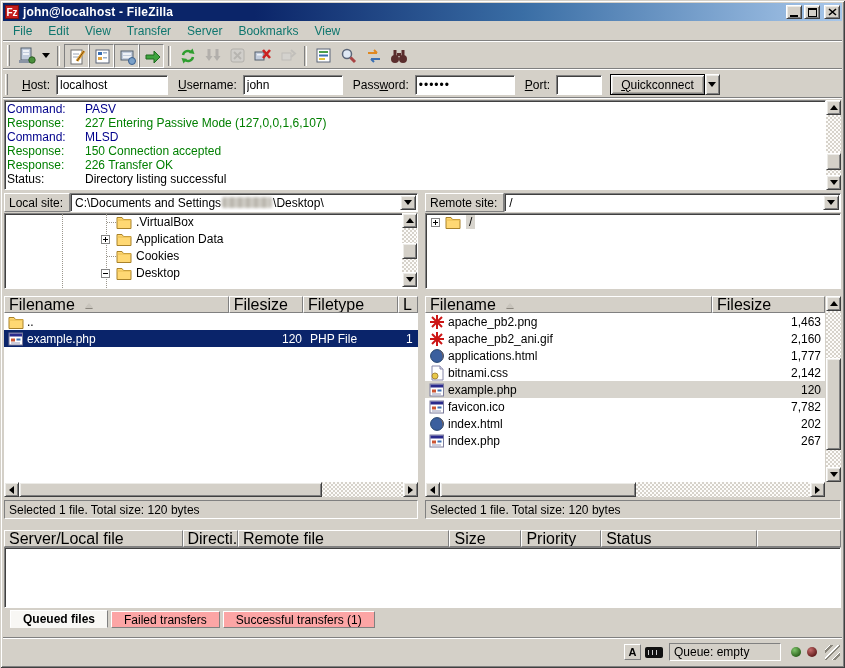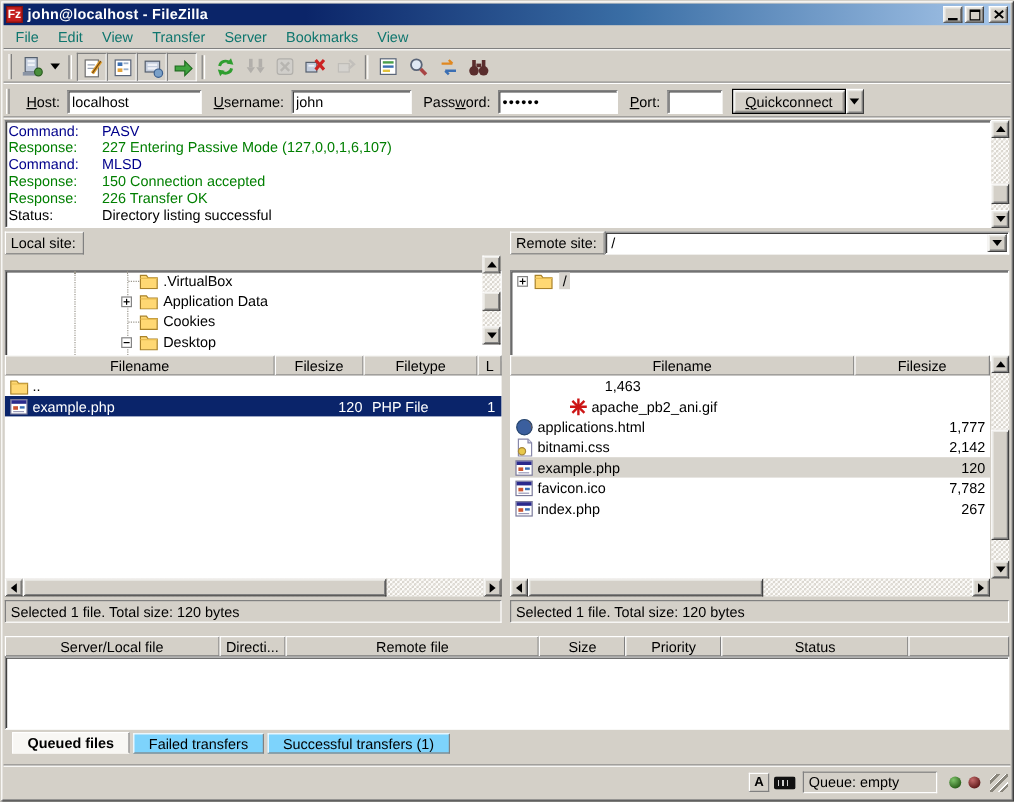--- a/index.html
+++ b/index.html
@@ -67,53 +67,53 @@
   #local-pane{left:4px;width:414px;}
   #remote-pane{left:425px;width:416px;}
   .sitebar{position:absolute;top:0;left:0;right:0;height:19px;display:flex;}
   .site-label{font-size:12px;padding:2px 6px 0 4px;background:#d4d0c8;border:1px solid;border-color:#fff #808080 #808080 #fff;white-space:nowrap;}
   .site-combo{flex:1;position:relative;background:#fff;border:1px solid;border-color:#808080 #fff #fff #808080;box-shadow:inset 1px 1px 0 #404040;}
   .site-text{font-size:12px;padding:2px 0 0 4px;white-space:nowrap;overflow:hidden;display:flex;}
   .combo-btn{position:absolute;top:1px;right:1px;bottom:1px;width:16px;display:flex;align-items:center;justify-content:center;
     background:#d4d0c8;border:1px solid;border-color:#fff #404040 #404040 #fff;box-shadow:inset 1px 1px 0 #ecebe7, inset -1px -1px 0 #808080;}
   .redact{display:inline-block;width:50px;height:11px;margin:1px 1px 0 1px;border-radius:2px;
     background:repeating-linear-gradient(90deg,#b9b5ad 0 4px,#cfccc5 4px 8px);filter:blur(1.5px);}
-  .tree{position:absolute;top:20px;left:0;right:0;height:76px;overflow:hidden;margin-top:12px;}
+  .tree{position:absolute;top:20px;left:0;right:0;height:76px;overflow:hidden;}
   .tree-row{position:relative;height:17px;}
   .tree-label{position:absolute;left:131px;top:1px;font-size:12px;white-space:nowrap;}
   .guide{position:absolute;top:0;bottom:0;border-left:1px dotted #9a968c;}
   .stub{position:absolute;border-top:1px dotted #9a968c;}
   .expander{position:absolute;width:9px;height:9px;top:4px;background:#fff;border:1px solid #848484;}
   .expander i{position:absolute;background:#000;}
   .exp-h{left:1px;right:1px;top:3px;height:1px;}
   .exp-v{top:1px;bottom:1px;left:3px;width:1px;}
   .ticon,.ficon{display:inline-block;line-height:0;}
   
   .listhdr{position:absolute;top:103px;left:0;height:17px;display:flex;}
-  .hcell{font-size:12px;padding:1px 4px 0 4px;background:#d4d0c8;border:1px solid;border-color:#fff #808080 #808080 #fff;
-    white-space:nowrap;overflow:hidden;display:flex;align-items:center;flex-direction:column;}
-  .hcell.num{justify-content:center;}
+  .hcell{font-size:16px;padding:1px 4px 0 4px;background:#d4d0c8;border:1px solid;border-color:#fff #808080 #808080 #fff;
+    white-space:nowrap;overflow:hidden;display:flex;align-items:center;}
+  .hcell.num{justify-content:flex-start;}
   .sort-arrow{width:0;height:0;border-left:4px solid transparent;border-right:4px solid transparent;border-bottom:5px solid #c8c4bc;margin-left:10px;
     filter:drop-shadow(0 1px 0 #8a867e);}
   .listbody{position:absolute;top:120px;left:0;background:#fff;overflow:hidden;}
   .lrow{display:flex;height:17px;align-items:center;}
   .lcell{font-size:12px;padding:0 4px;white-space:nowrap;overflow:hidden;flex:none;display:flex;align-items:center;height:17px;}
   .lcell.num{justify-content:flex-end;}
   .lrow .ficon{margin-right:3px;flex:none;}
   .sel-active{background:#0a246a;color:#fff;}
   .sel-inactive{background:#d7d4cd;}
   .statusline{position:absolute;left:0;right:0;top:307px;height:19px;background:#d4d0c8;
     border:1px solid;border-color:#808080 #fff #fff #808080;font-size:12px;padding:2px 0 0 4px;white-space:nowrap;}
   .hscroll{position:absolute;top:289px;height:16px;left:0;}
   
   #queue{top:530px;left:4px;width:837px;height:98px;}
   #queue-hdr{position:absolute;top:0;left:0;right:0;height:17px;display:flex;}
   #queue-body{position:absolute;top:17px;left:0;right:0;height:61px;}
   #tabs{position:absolute;top:80px;left:6px;display:flex;align-items:flex-end;}
-  .tab{height:17px;line-height:17px;font-size:12px;padding:0 12px;background:#7dd3fc;margin-right:3px;
+  .tab{height:17px;line-height:17px;font-size:12px;padding:0 12px;background:#fca5a5;margin-right:3px;
     border:1px solid;border-color:#fff #808080 #808080 #fff;}
   .tab.active{background:#f8f7f4;font-weight:bold;height:18px;border-bottom-color:#f8f7f4;}
   
   #statusbar{top:640px;left:3px;right:3px;height:24px;display:flex;align-items:center;justify-content:flex-end;padding-right:2px;}
   #ascii-ind{width:17px;height:16px;border:1px solid;border-color:#fff #808080 #808080 #fff;
     font-size:11px;font-weight:bold;text-align:center;line-height:15px;margin-right:4px;background:#d4d0c8;}
   #speed-ind{width:18px;height:11px;background:#111;border-radius:2px;margin-right:6px;
     background-image:linear-gradient(90deg,transparent 3px,#cfcfcf 3px,#cfcfcf 4px,transparent 4px,transparent 7px,#cfcfcf 7px,#cfcfcf 8px,transparent 8px,transparent 11px,#cfcfcf 11px,#cfcfcf 12px,transparent 12px);
     background-size:100% 5px;background-position:0 3px;background-repeat:no-repeat;}
   #queue-status{width:112px;height:18px;border:1px solid;border-color:#808080 #fff #fff #808080;
@@ -325,20 +325,30 @@
     <div class="checker" style="position:absolute;top:15px;bottom:15px;left:0;right:0;"></div>
     <div class="sb-thumb" style="top:53px;height:17px;left:0;right:0;"></div>
     <div class="sb-btn" style="bottom:0;">
         <div class="tri-down"></div>
       </div>
   </div>
 
   <div id="local-pane" class="abs pane">
     <div class="sitebar">
       <div class="site-label">Local site:</div>
+      <div class="site-combo">
+        <div class="site-text">
+          <span>C:\Documents and Settings</span>
+            <span class="redact"></span>
+            <span>\Desktop\</span>
+        </div>
+        <div class="combo-btn">
+            <div class="tri-down"></div>
+          </div>
+      </div>
     </div>
     <div class="tree well" id="local-tree">
         <div class="guide" style="left: 57px;"></div>
         <div class="guide" style="left: 101px;"></div>
         <div class="tree-row">
           <div class="stub" style="left: 102px; width: 9px; top: 8px;"></div>
           <span class="ficon" style="position: absolute; left: 111px; top: 1px;"><svg width="16" height="14" viewBox="0 0 16 14">
               <path d="M1 2.5 h5 l1.5 2 H15 v9 H1 z" fill="#ffd873" stroke="#a9822a"></path>
               <path d="M1 5 h14" stroke="#e8bc50"></path>
             </svg></span>
@@ -468,32 +478,43 @@
         <div class="hcell" style="width: 287px;">
           <span>Filename</span>
           <span class="sort-arrow"></span>
         </div>
         <div class="hcell num" style="width: 113px;">
           <span>Filesize</span>
         </div>
       </div>
     <div class="listbody" id="remote-list" style="width:400px;height:169px;">
         <div class="lrow">
-          <div class="lcell num" style="width: 113px;">1,463</div>
-        </div>
-        <div class="lrow">
-          <div class="lcell" style="width: 287px; margin-left: 45px;">
+          <div class="lcell" style="width: 287px;">
             <span class="ficon"><svg width="16" height="16">
                 <g stroke="#cc1515" stroke-width="2">
                   <line x1="3" y1="3" x2="13" y2="13"></line>
                   <line x1="13" y1="3" x2="3" y2="13"></line>
                   <line x1="8" y1="1" x2="8" y2="15"></line>
                   <line x1="1" y1="8" x2="15" y2="8"></line>
                 </g>
               </svg></span>
+            <span>apache_pb2.png</span>
+          </div>
+          <div class="lcell num" style="width: 113px;">1,463</div>
+        </div>
+        <div class="lrow">
+          <div class="lcell" style="width: 287px;">
+            <span class="ficon"><svg width="16" height="16">
+                <g stroke="#cc1515" stroke-width="2">
+                  <line x1="3" y1="3" x2="13" y2="13"></line>
+                  <line x1="13" y1="3" x2="3" y2="13"></line>
+                  <line x1="8" y1="1" x2="8" y2="15"></line>
+                  <line x1="1" y1="8" x2="15" y2="8"></line>
+                </g>
+              </svg></span>
             <span>apache_pb2_ani.gif</span>
           </div>
           <div class="lcell num" style="width: 113px;">2,160</div>
         </div>
         <div class="lrow">
           <div class="lcell" style="width: 287px;">
             <span class="ficon"><svg width="16" height="16">
                 <circle cx="8" cy="8" r="6.5" fill="#3b5f9e"></circle>
                 <path d="M8 1.5 a6.5 6.5 0 0 1 6.5 6.5 a6.5 6.5 0 0 1 -2 4.6 a7.5 7.5 0 0 0 -1 -9.6 a6 6 0 0 0 -3.5 -1.5 z" fill="#e87d1e"></path>
                 <circle cx="8" cy="8" r="6.4" fill="none" stroke="#26456e"></circle>
@@ -531,20 +552,31 @@
             <span class="ficon"><svg width="16" height="14">
                 <rect x="1" y="1" width="13.5" height="12" fill="#fff" stroke="#7b7b9b"></rect>
                 <rect x="1.5" y="1.5" width="12.5" height="3" fill="#2a2a8c"></rect>
                 <rect x="3" y="6.5" width="4" height="3" fill="#cc5533"></rect>
                 <rect x="8.5" y="6.5" width="4" height="2" fill="#3b6fb3"></rect>
                 <rect x="3" y="10.5" width="9" height="1" fill="#9a9ab8"></rect>
               </svg></span>
             <span>favicon.ico</span>
           </div>
           <div class="lcell num" style="width: 113px;">7,782</div>
+        </div>
+        <div class="lrow">
+          <div class="lcell" style="width: 287px;">
+            <span class="ficon"><svg width="16" height="16">
+                <circle cx="8" cy="8" r="6.5" fill="#3b5f9e"></circle>
+                <path d="M8 1.5 a6.5 6.5 0 0 1 6.5 6.5 a6.5 6.5 0 0 1 -2 4.6 a7.5 7.5 0 0 0 -1 -9.6 a6 6 0 0 0 -3.5 -1.5 z" fill="#e87d1e"></path>
+                <circle cx="8" cy="8" r="6.4" fill="none" stroke="#26456e"></circle>
+              </svg></span>
+            <span>index.html</span>
+          </div>
+          <div class="lcell num" style="width: 113px;">202</div>
         </div>
         <div class="lrow">
           <div class="lcell" style="width: 287px;">
             <span class="ficon"><svg width="16" height="14">
                 <rect x="1" y="1" width="13.5" height="12" fill="#fff" stroke="#7b7b9b"></rect>
                 <rect x="1.5" y="1.5" width="12.5" height="3" fill="#2a2a8c"></rect>
                 <rect x="3" y="6.5" width="4" height="3" fill="#cc5533"></rect>
                 <rect x="8.5" y="6.5" width="4" height="2" fill="#3b6fb3"></rect>
                 <rect x="3" y="10.5" width="9" height="1" fill="#9a9ab8"></rect>
               </svg></span>

